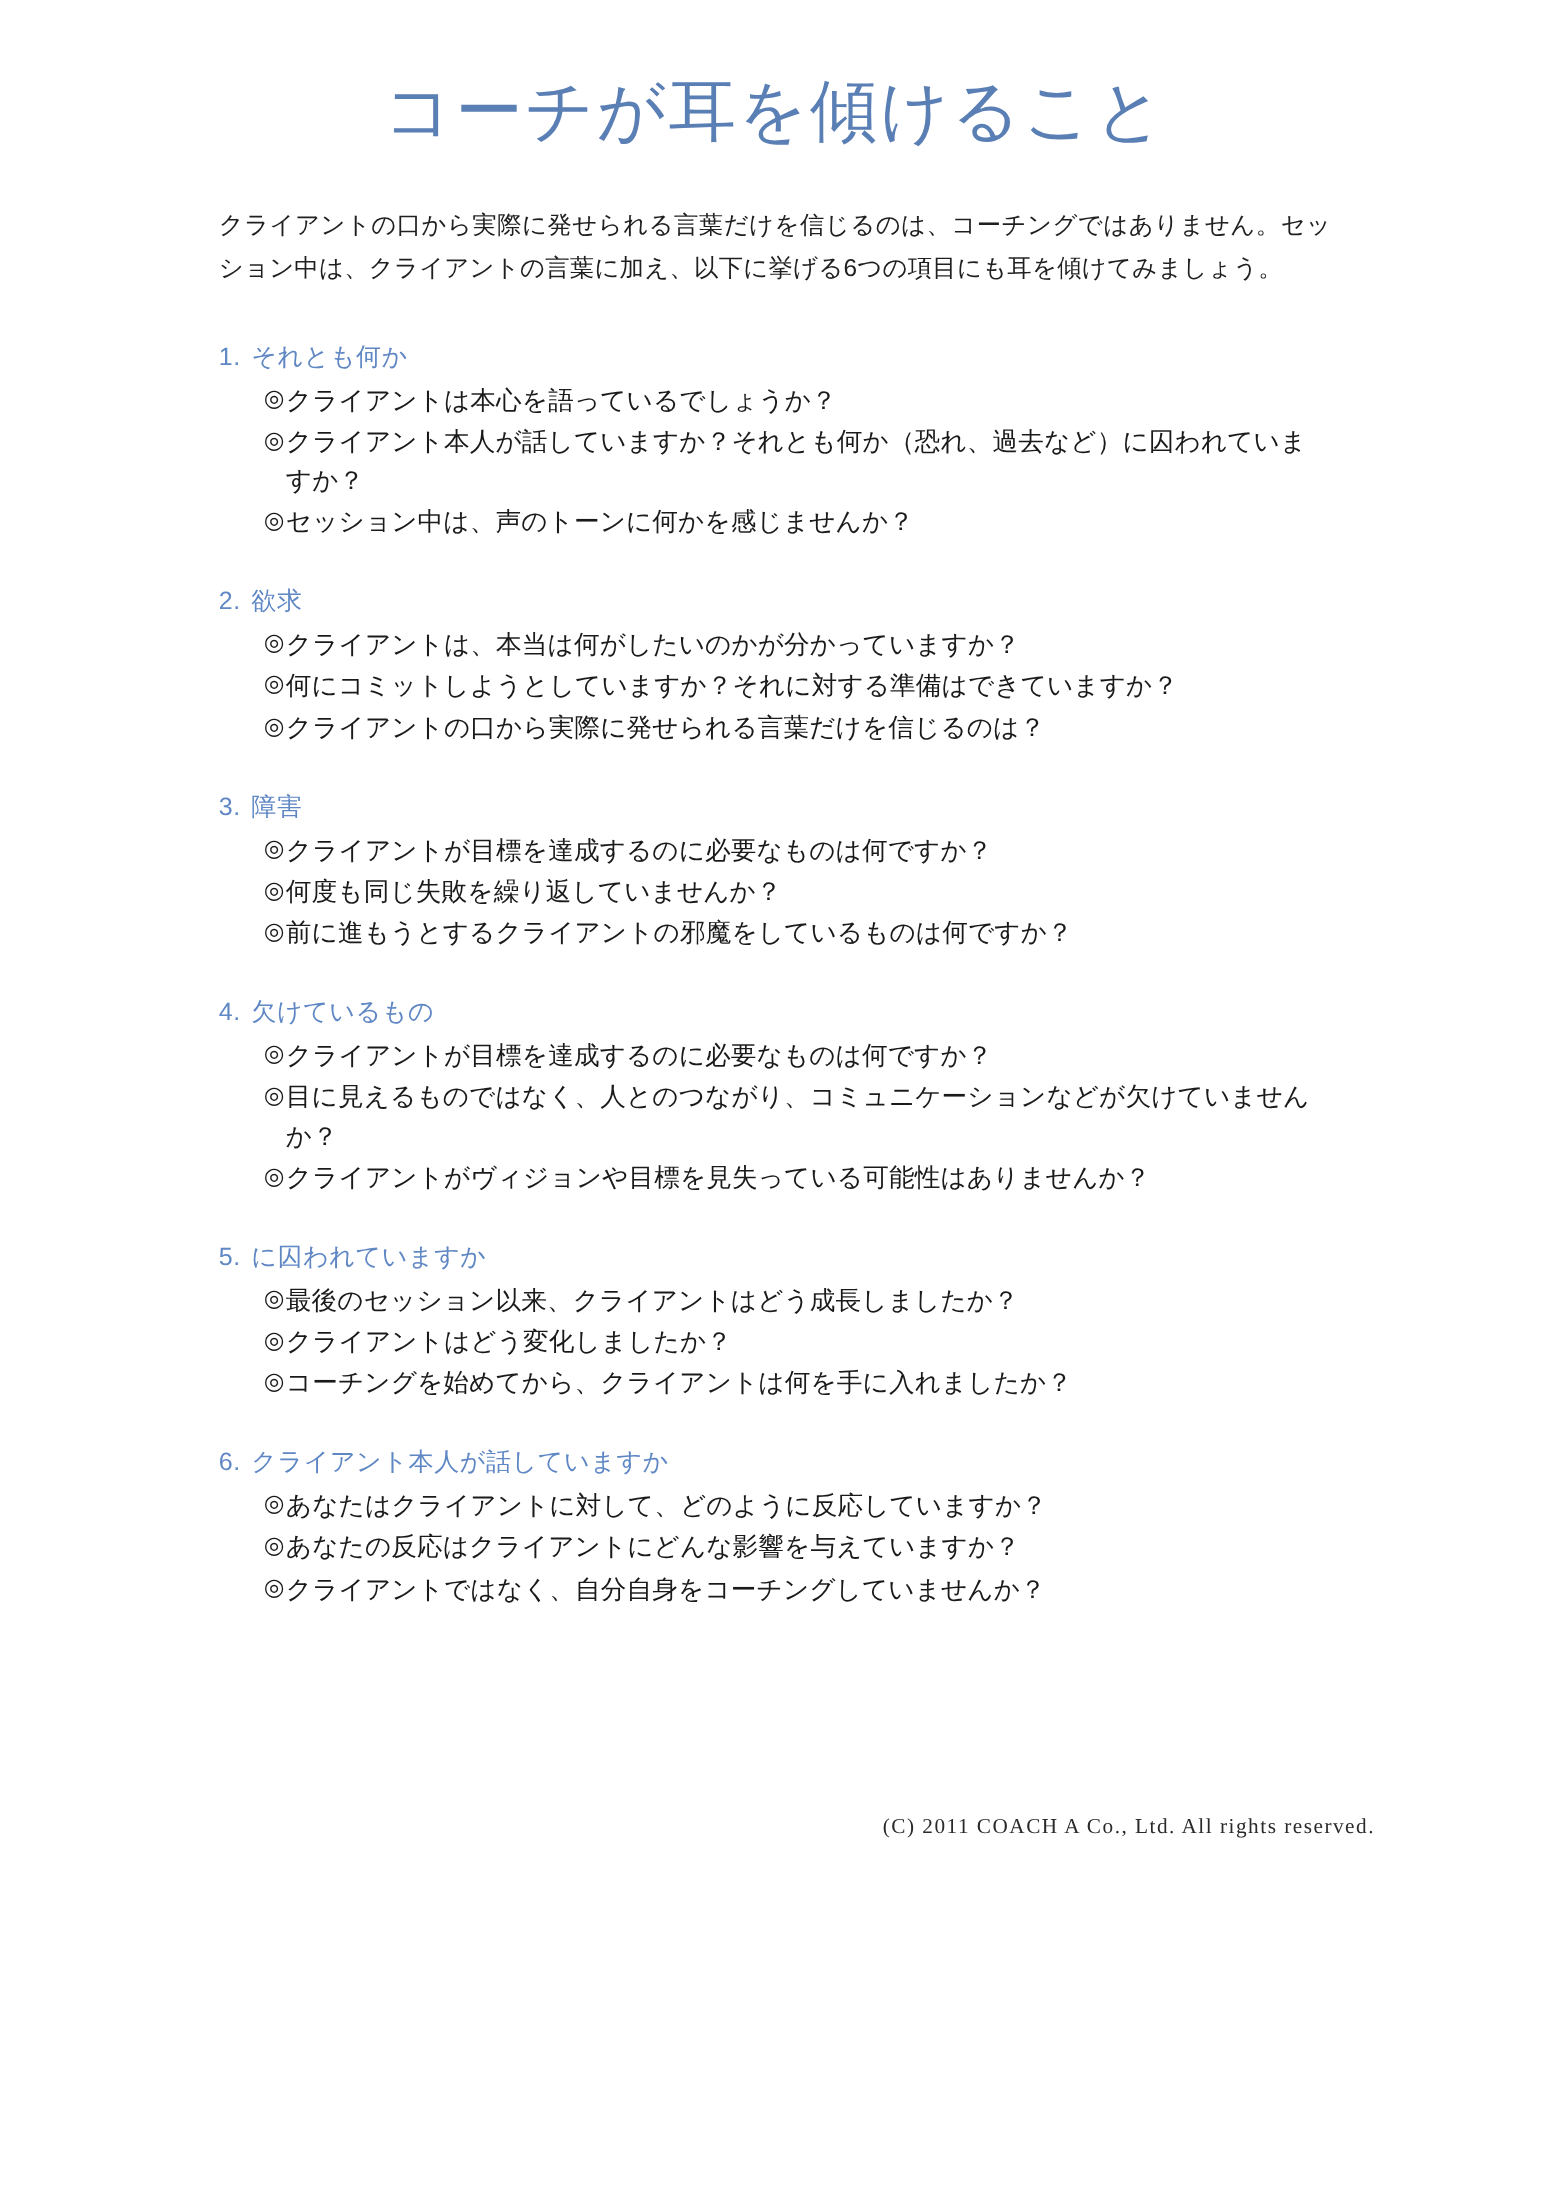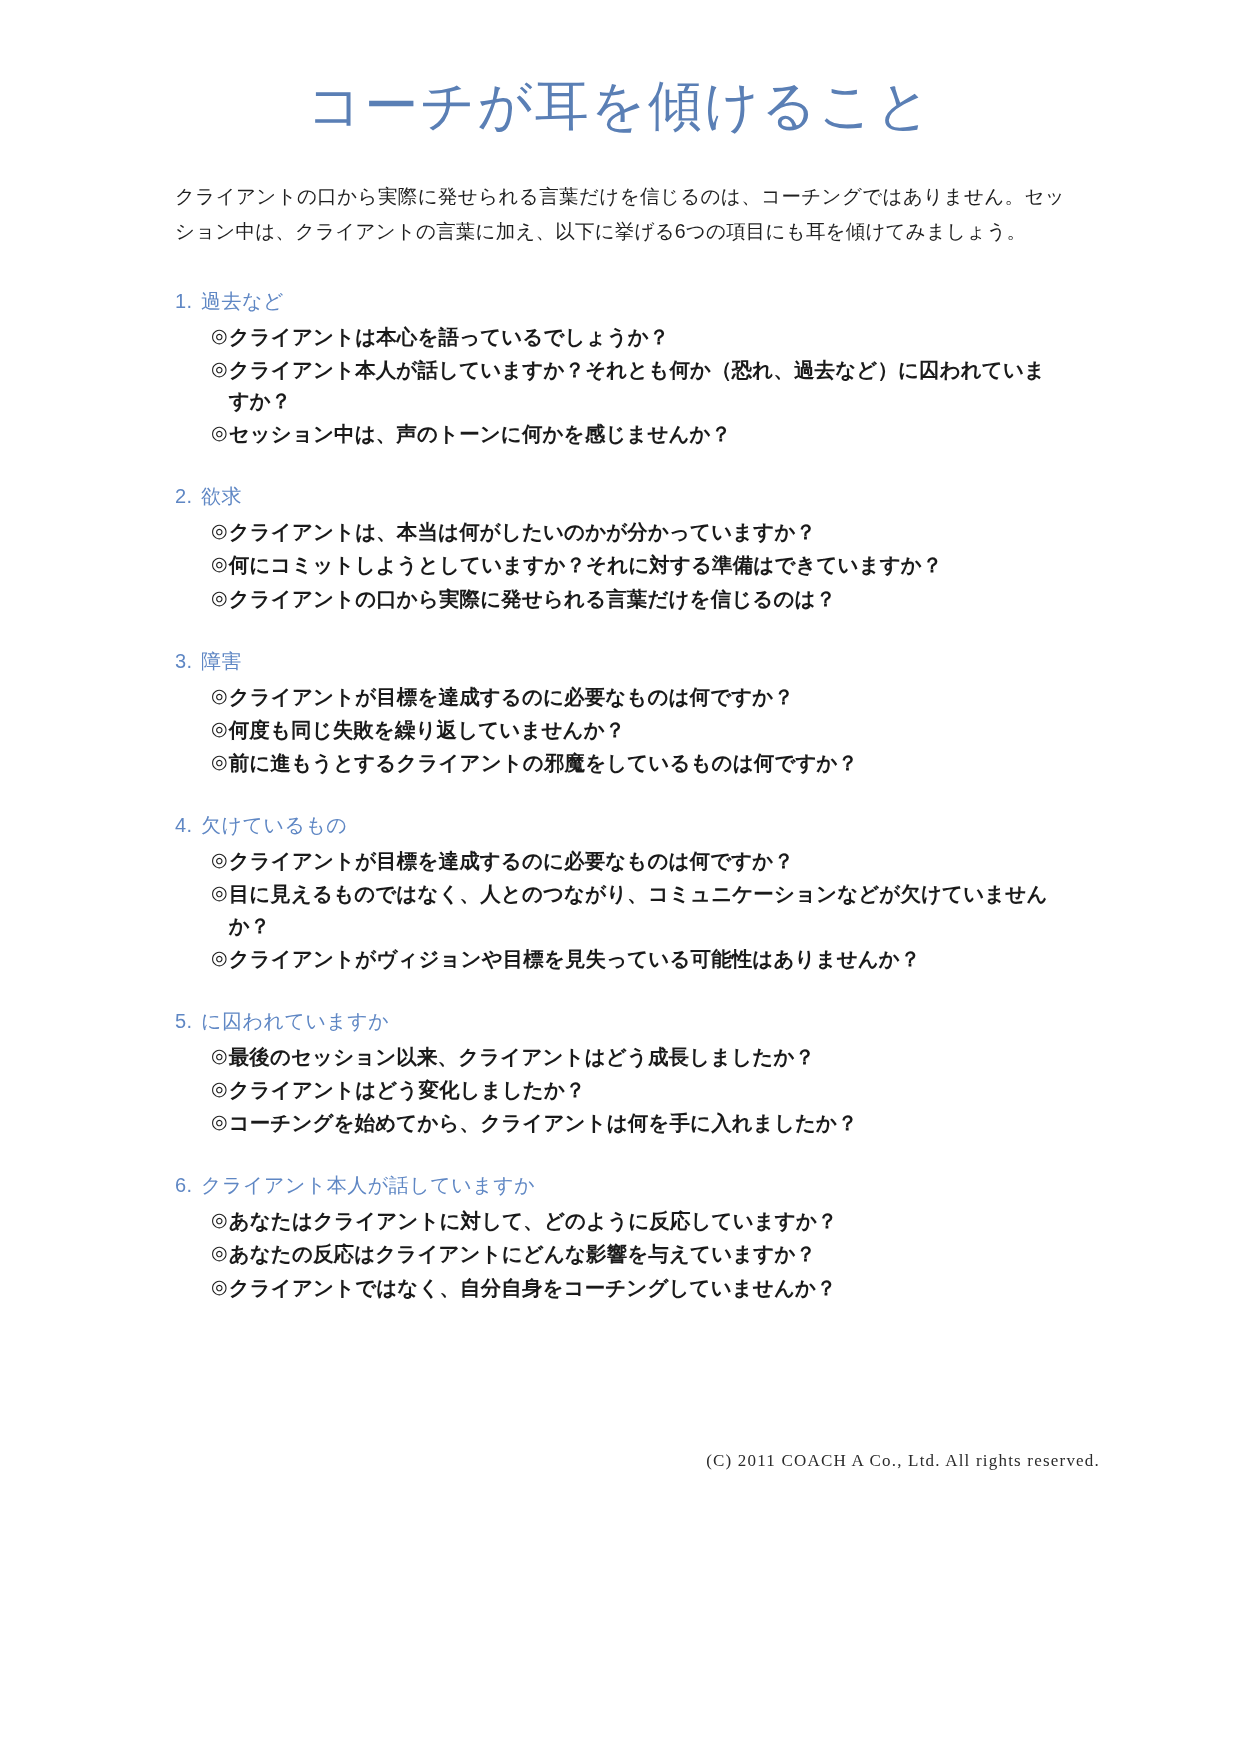--- a/index.html
+++ b/index.html
@@ -22,21 +22,21 @@
     padding: 0;
     position: relative;
   }
   .doc-title {
     text-align: center;
     color: #5a7fb5;
     font-size: 54px;
     font-weight: normal;
     letter-spacing: 2px;
     margin: 0;
-    padding-top: 76px;
+    padding-top: 60px;
     line-height: 1.1;
   }
   .intro {
     margin: 44px 175px 0 175px;
     font-size: 19.5px;
     line-height: 1.75;
     color: #1f1f1f;
     letter-spacing: 0.2px;
     text-align: justify;
   }
@@ -76,21 +76,20 @@
   }
   .bullet-mark {
     flex: 0 0 auto;
     margin-right: 1px;
     font-size: 19px;
     line-height: 1.62;
   }
   .bullet-text {
     flex: 1 1 auto;
     text-indent: 0;
-    font-weight: bold;
   }
   .footer {
     position: absolute;
     right: 140px;
     bottom: 282px;
     font-family: "Liberation Serif", serif;
     font-size: 17px;
     letter-spacing: 1.2px;
     color: #2a2a2a;
   }
@@ -101,21 +100,21 @@
 <div class="page">
 
   <h1 class="doc-title">コーチが耳を傾けること</h1>
 
   <p class="intro">クライアントの口から実際に発せられる言葉だけを信じるのは、コーチングではありません。セッション中は、クライアントの言葉に加え、以下に挙げる6つの項目にも耳を傾けてみましょう。</p>
 
   <div class="sections">
       <div class="section">
         <div class="sec-heading">
           <span class="sec-num">1.</span>
-          <span>過去など</span>
+          <span>それとも何か</span>
         </div>
         <ul class="bullets">
           <li>
             <span class="bullet-mark">◎</span>
             <span class="bullet-text">クライアントは本心を語っているでしょうか？</span>
           </li>
           <li>
             <span class="bullet-mark">◎</span>
             <span class="bullet-text">クライアント本人が話していますか？それとも何か（恐れ、過去など）に囚われていますか？</span>
           </li>

